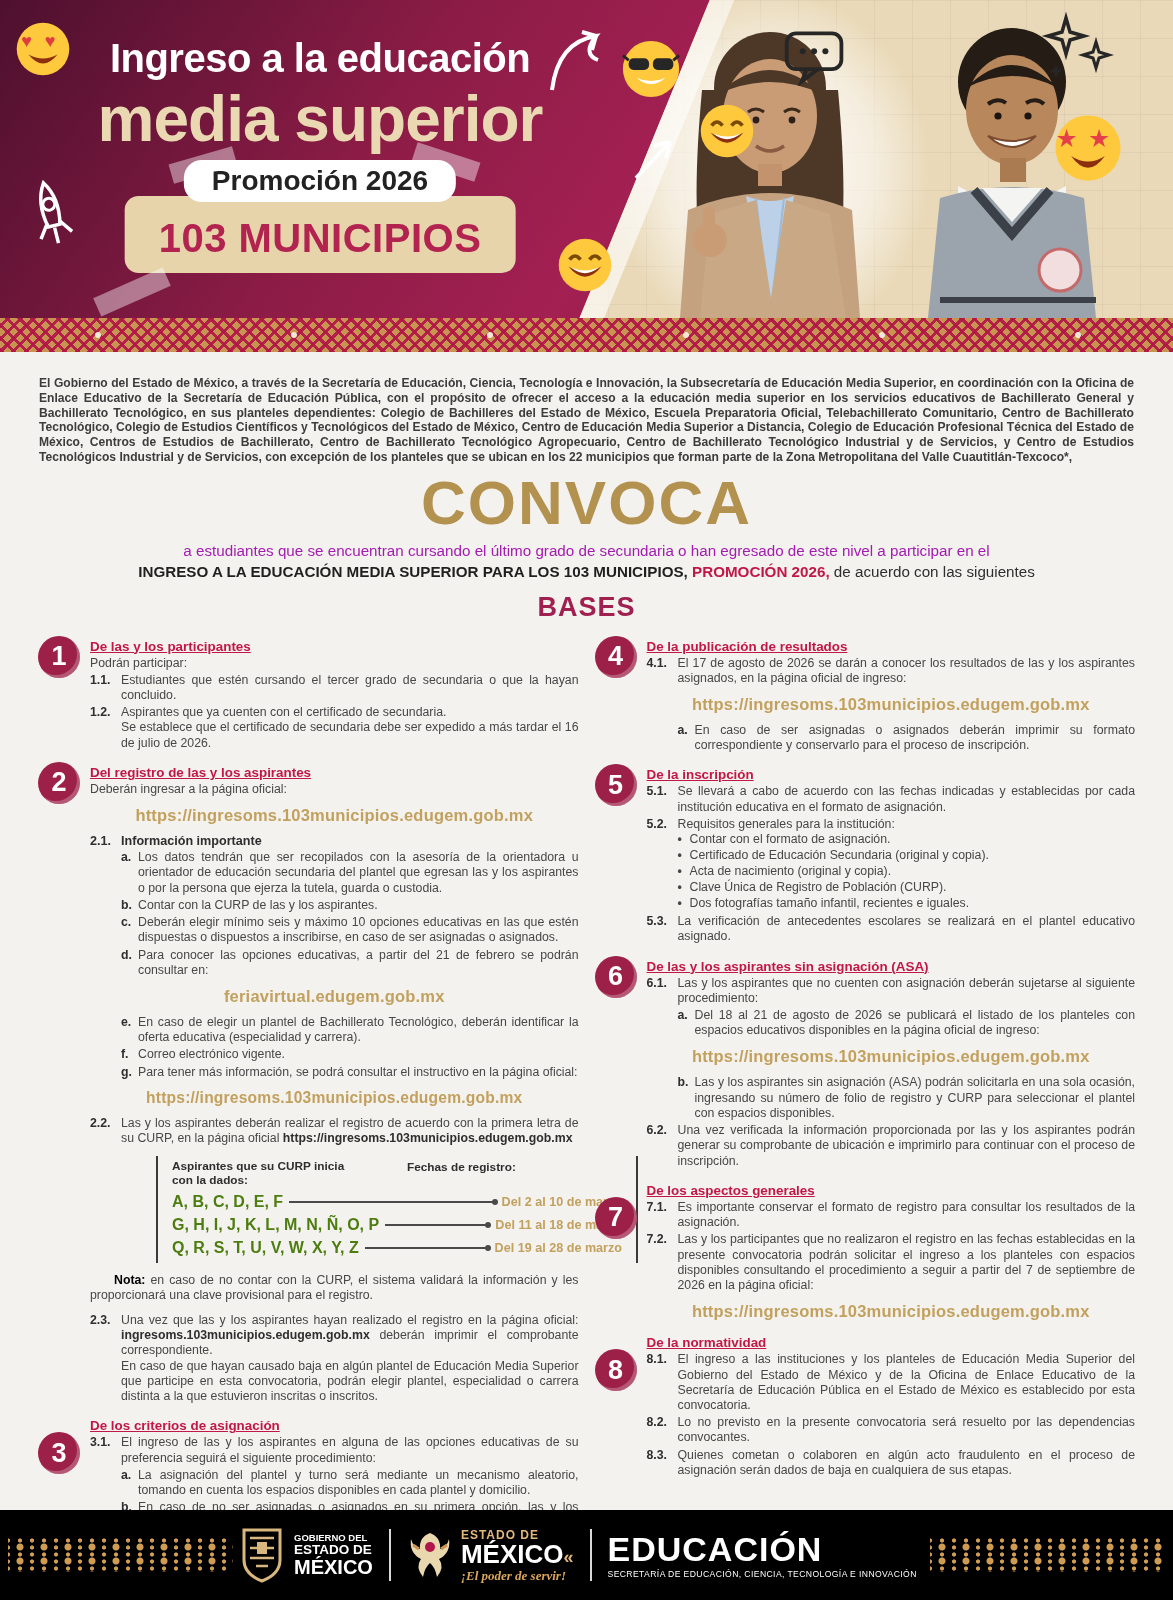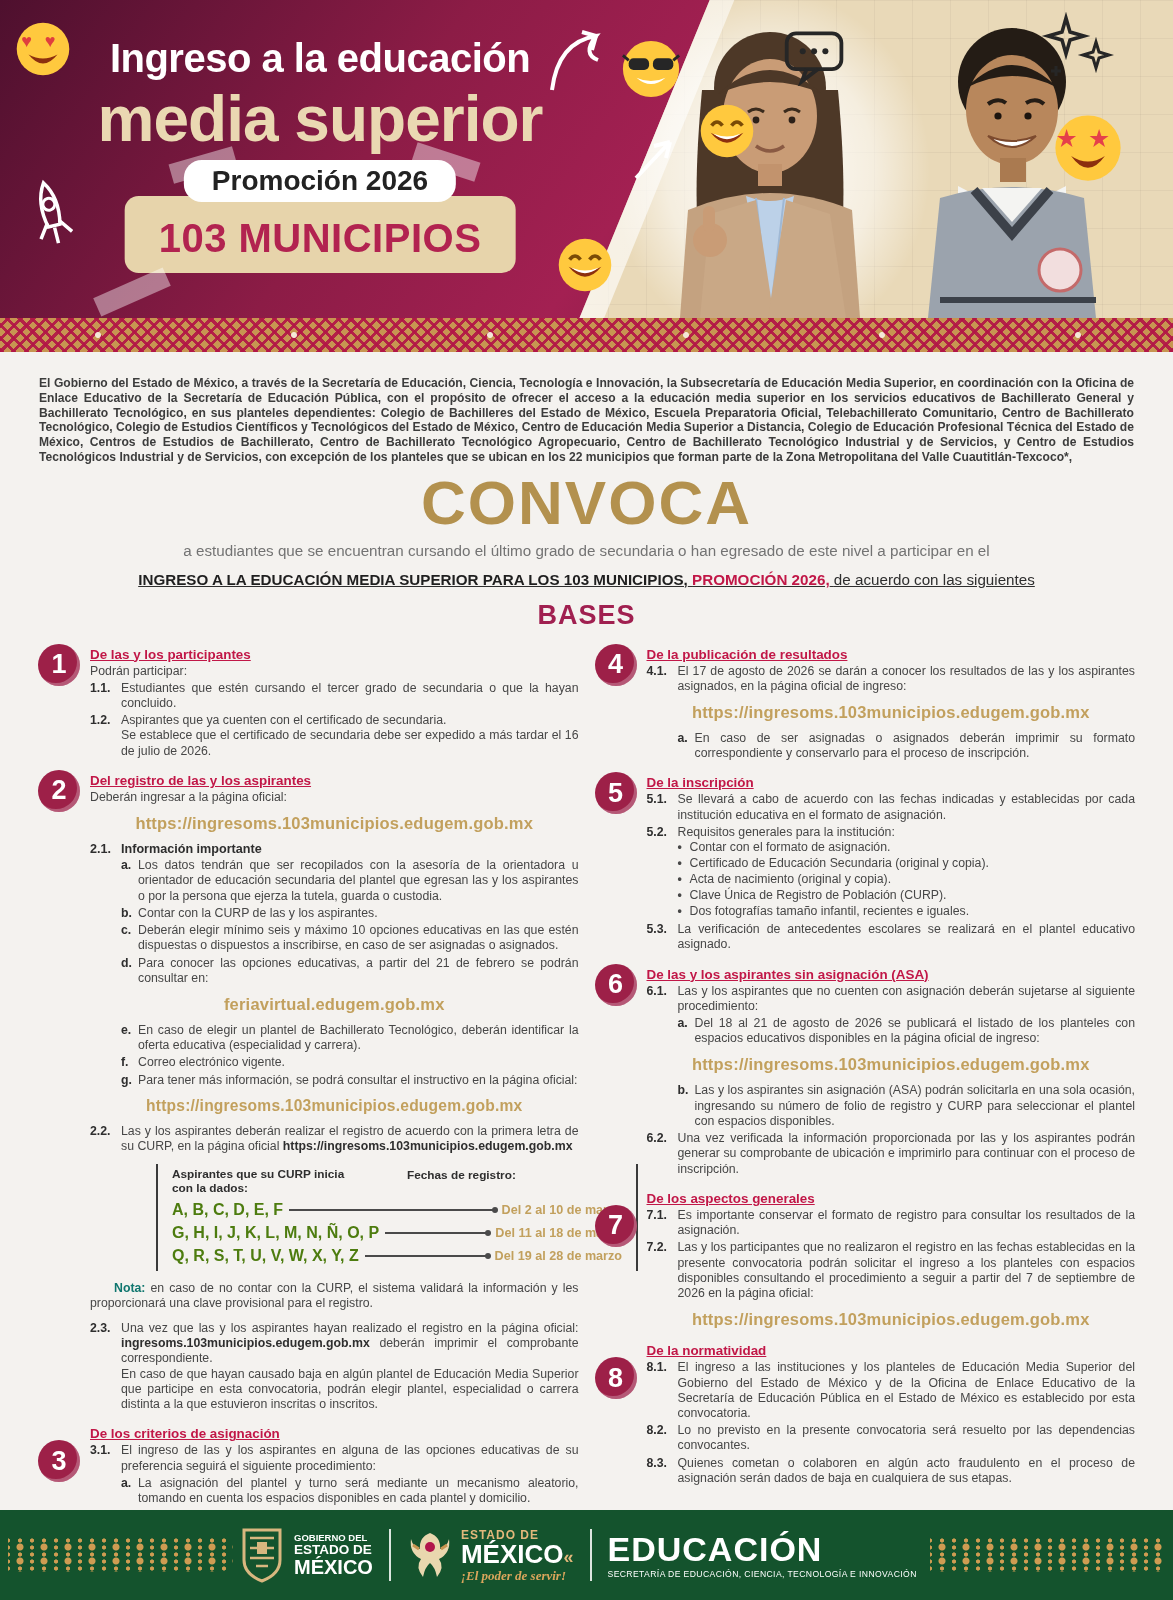--- a/index.html
+++ b/index.html
@@ -42,22 +42,22 @@
       repeating-linear-gradient(45deg, rgba(178,21,70,.9) 0 3px, transparent 3px 9px),
       repeating-linear-gradient(-45deg, rgba(178,21,70,.9) 0 3px, transparent 3px 9px);
     background-size:196px 34px,auto,auto;}
 
   
   .content{position:absolute;left:0;top:352px;width:1173px;height:842px;}
   .intro{margin:24px 39px 0;text-align:justify;font-size:12.1px;line-height:1.22;
     font-weight:700;color:#3c3c3c;}
   .convoca{margin-top:2px;text-align:center;color:#b3914e;font-size:62px;
     font-weight:800;letter-spacing:2px;}
-  .sub1{margin:4px 60px 12px;text-align:center;font-size:15.2px;color:#737373;}
-  .sub2{margin:2px 60px 0;text-align:center;font-size:15.2px;color:#2e2e2e;text-decoration:underline;}
+  .sub1{margin:4px 60px 4px;text-align:center;font-size:15.2px;color:#a21caf;}
+  .sub2{margin:2px 60px 0;text-align:center;font-size:15.2px;color:#2e2e2e;}
   .sub2 b{color:#1f1f1f;}
   .sub2 .hl{color:#c11747;font-weight:800;}
   .bases{margin-top:12px;text-align:center;color:#a02050;font-size:27px;
     font-weight:800;letter-spacing:1px;}
 
   .columns{display:flex;gap:16px;padding:16px 38px 0;}
   .col{flex:1;min-width:0;}
   .sec{position:relative;padding-left:52px;margin-bottom:14px;}
   .badge{position:absolute;left:0;top:-3px;width:42px;height:42px;border-radius:50%;
     background:#9d2048;color:#ffffff;font-size:27px;font-weight:800;
@@ -76,38 +76,38 @@
   .bullet{display:grid;grid-template-columns:12px 1fr;font-size:12.3px;line-height:1.3;
     color:#474747;margin-left:31px;}
   .bullet::before{content:"•";font-weight:700;}
   .url{text-align:center;color:#c2a05d;font-weight:800;font-size:16.5px;
     margin:9px 0 9px;letter-spacing:.2px;}
   .url.small{font-size:15.6px;}
   .sub-head{display:grid;grid-template-columns:31px 1fr;font-size:12.6px;margin-top:8px;}
   .sub-head .lbl,.sub-head .txt{font-weight:800;color:#2e2e2e;}
   .boldurl{font-weight:800;color:#2e2e2e;}
   .nota{font-size:12.3px;line-height:1.24;color:#474747;text-align:justify;margin-top:10px;}
-  .nota b{color:#0f766e;padding-left:24px;}
+  .nota b{color:#000000;padding-left:24px;}
   .gap{height:8px;}
 
   
   .curp-table{margin:10px 0 2px 66px;width:450px;border-left:2px solid #3a3a3a;
     border-right:2px solid #3a3a3a;padding:4px 14px 6px;}
   .ct-head{display:flex;font-size:11.8px;font-weight:800;color:#2e2e2e;}
   .ct-head .c1{width:235px;line-height:1.15;}
   .ct-head .c2{flex:1;}
   .ct-row{display:flex;align-items:center;margin-top:5px;}
   .ct-row .letters{color:#4d7c0f;font-weight:800;font-size:16px;white-space:nowrap;}
   .ct-row .conn{flex:1;height:0;border-top:2px solid #4a4a4a;margin:0 2px 0 6px;position:relative;min-width:14px;}
   .ct-row .conn::after{content:"";position:absolute;right:-2px;top:-4px;width:6px;height:6px;
     border-radius:50%;background:#4a4a4a;}
   .ct-row .dates{color:#c2a05d;font-weight:800;font-size:12.6px;white-space:nowrap;margin-left:4px;}
 
   
-  .footer{position:absolute;left:0;top:1510px;width:1173px;height:90px;background:#14532d;}
+  .footer{position:absolute;left:0;top:1510px;width:1173px;height:90px;background:#000000;}
   .orn{position:absolute;top:28px;height:34px;width:225px;
     background-image:radial-gradient(circle, #cf9c52 0 3px, transparent 4px),
       radial-gradient(circle, #cf9c52 0 1.7px, transparent 2.5px);
     background-size:24px 14px,12px 7px;background-position:0 2px,6px 6px;}
   .orn.left{left:8px;}
   .orn.right{right:8px;width:235px;}
   .f-center{position:absolute;left:240px;top:0;height:90px;display:flex;align-items:center;gap:16px;}
   .f-div{width:2px;height:52px;background:rgba(255,255,255,.85);}
   .gob{display:flex;align-items:center;gap:10px;}
   .gob-text{color:#fff;line-height:1.02;}

